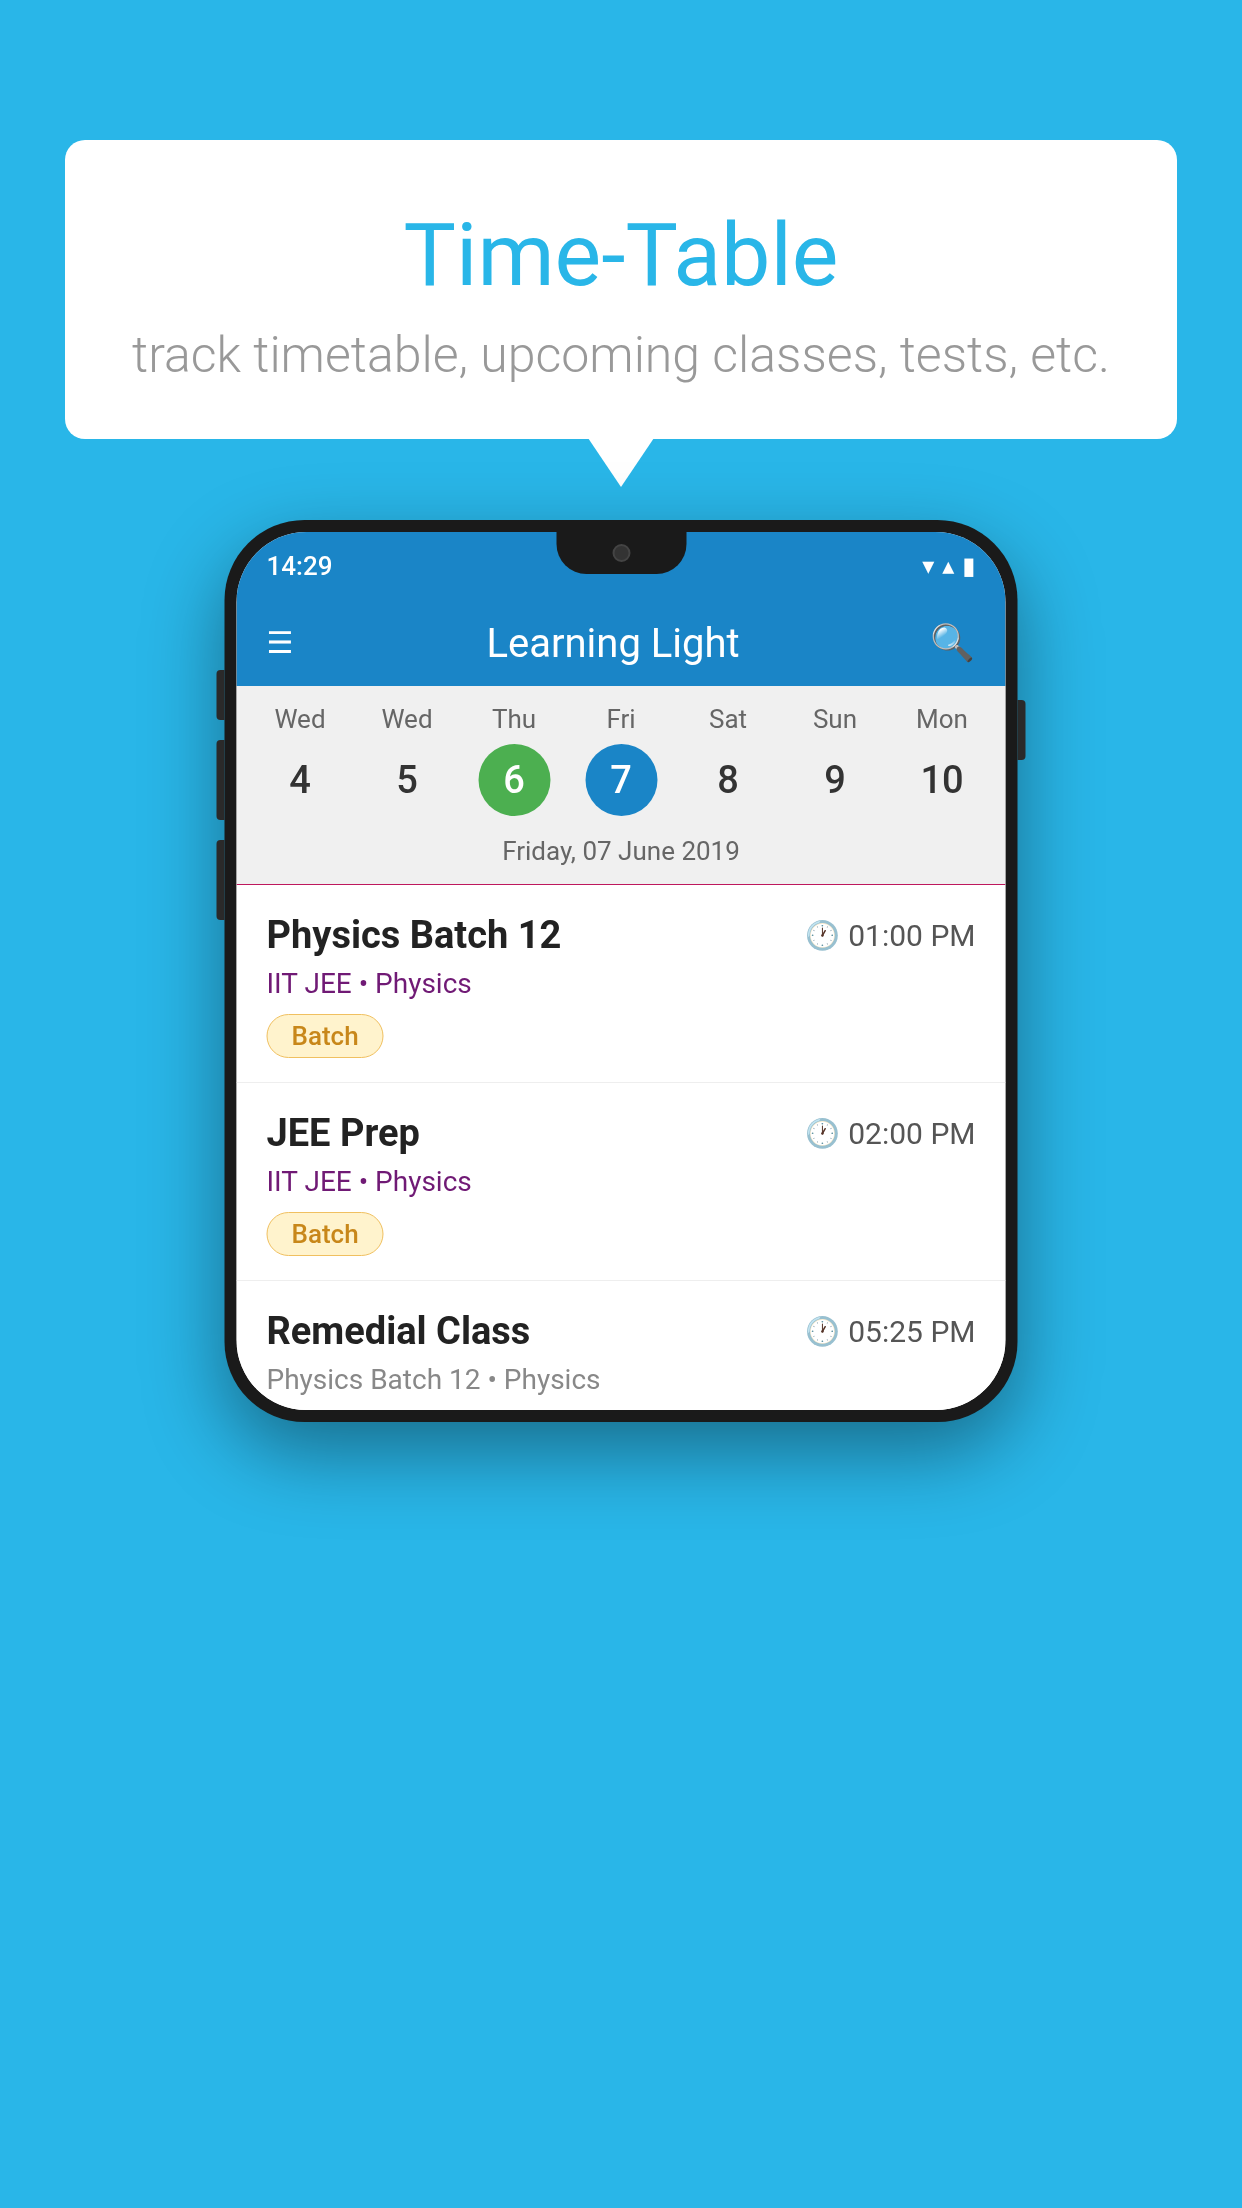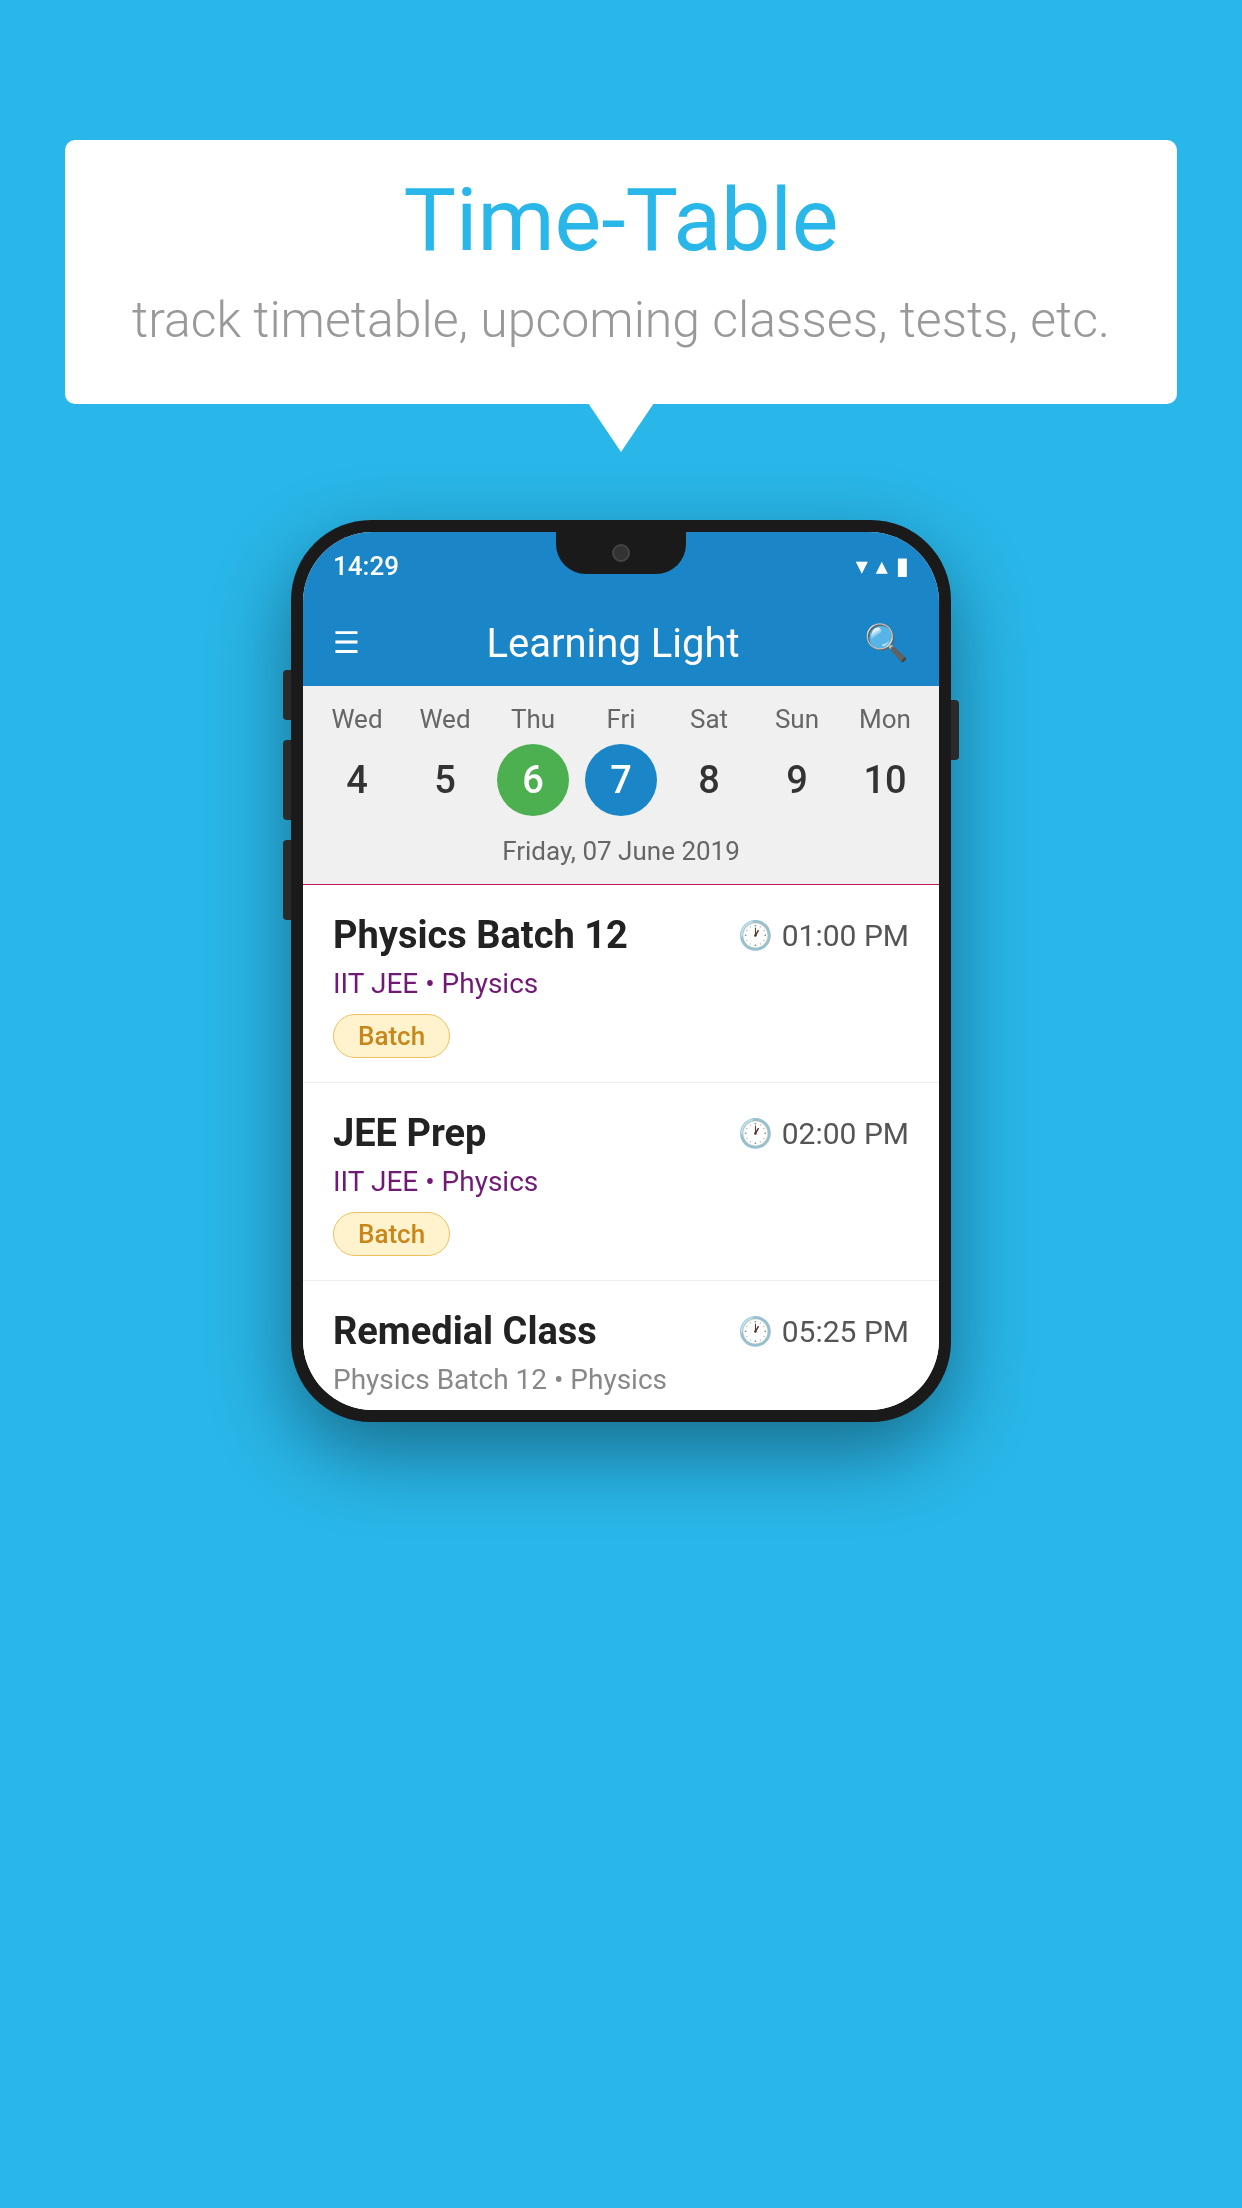--- a/index.html
+++ b/index.html
@@ -17,22 +17,22 @@
     
     .speech-bubble-container {
       position: absolute;
       top: 140px;
       left: 65px;
       right: 65px;
     }
 
     .speech-bubble {
       background: white;
-      border-radius: 10px;
-      padding: 28px 50px 55px;
+      border-radius: 20px;
+      padding: 63px 50px 55px;
       text-align: center;
       position: relative;
     }
 
     .speech-bubble::after {
       content: '';
       position: absolute;
       bottom: -48px;
       left: 50%;
       transform: translateX(-50%);
@@ -55,21 +55,21 @@
       color: #999;
       font-weight: 300;
     }
 
     
     .phone-container {
       position: absolute;
       top: 520px;
       left: 50%;
       transform: translateX(-50%);
-      width: 660px;
+      width: 793px;
     }
 
     .phone-outer {
       background: #1a1a1a;
       border-radius: 80px;
       padding: 12px;
       position: relative;
       box-shadow: 0 30px 80px rgba(0,0,0,0.4);
     }
 

